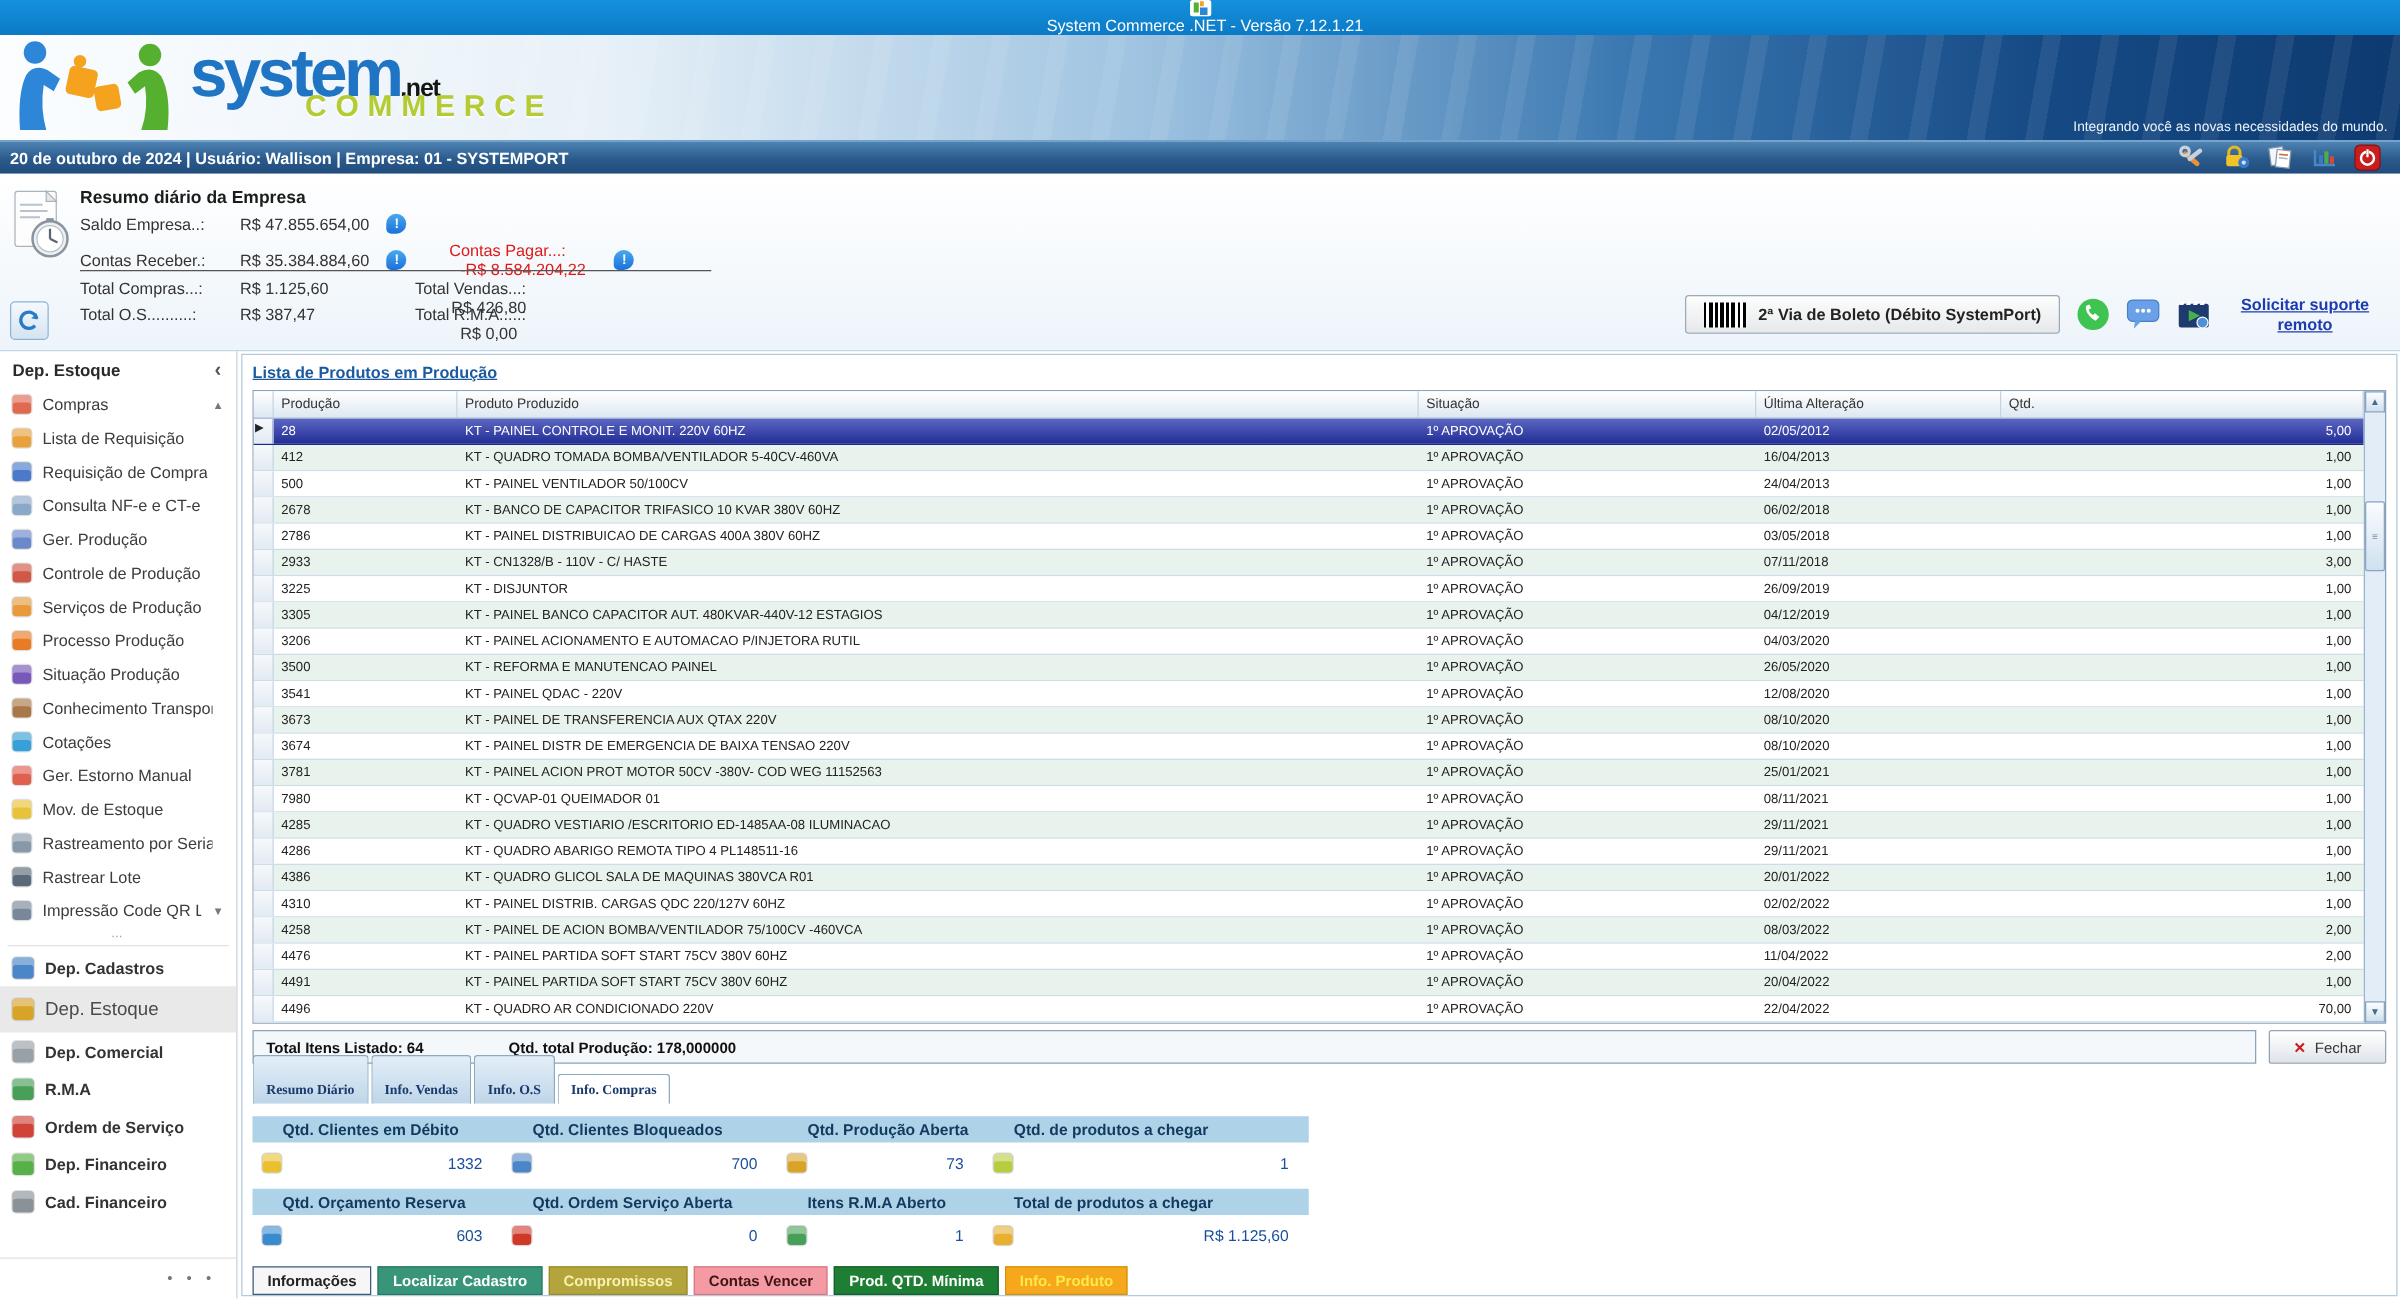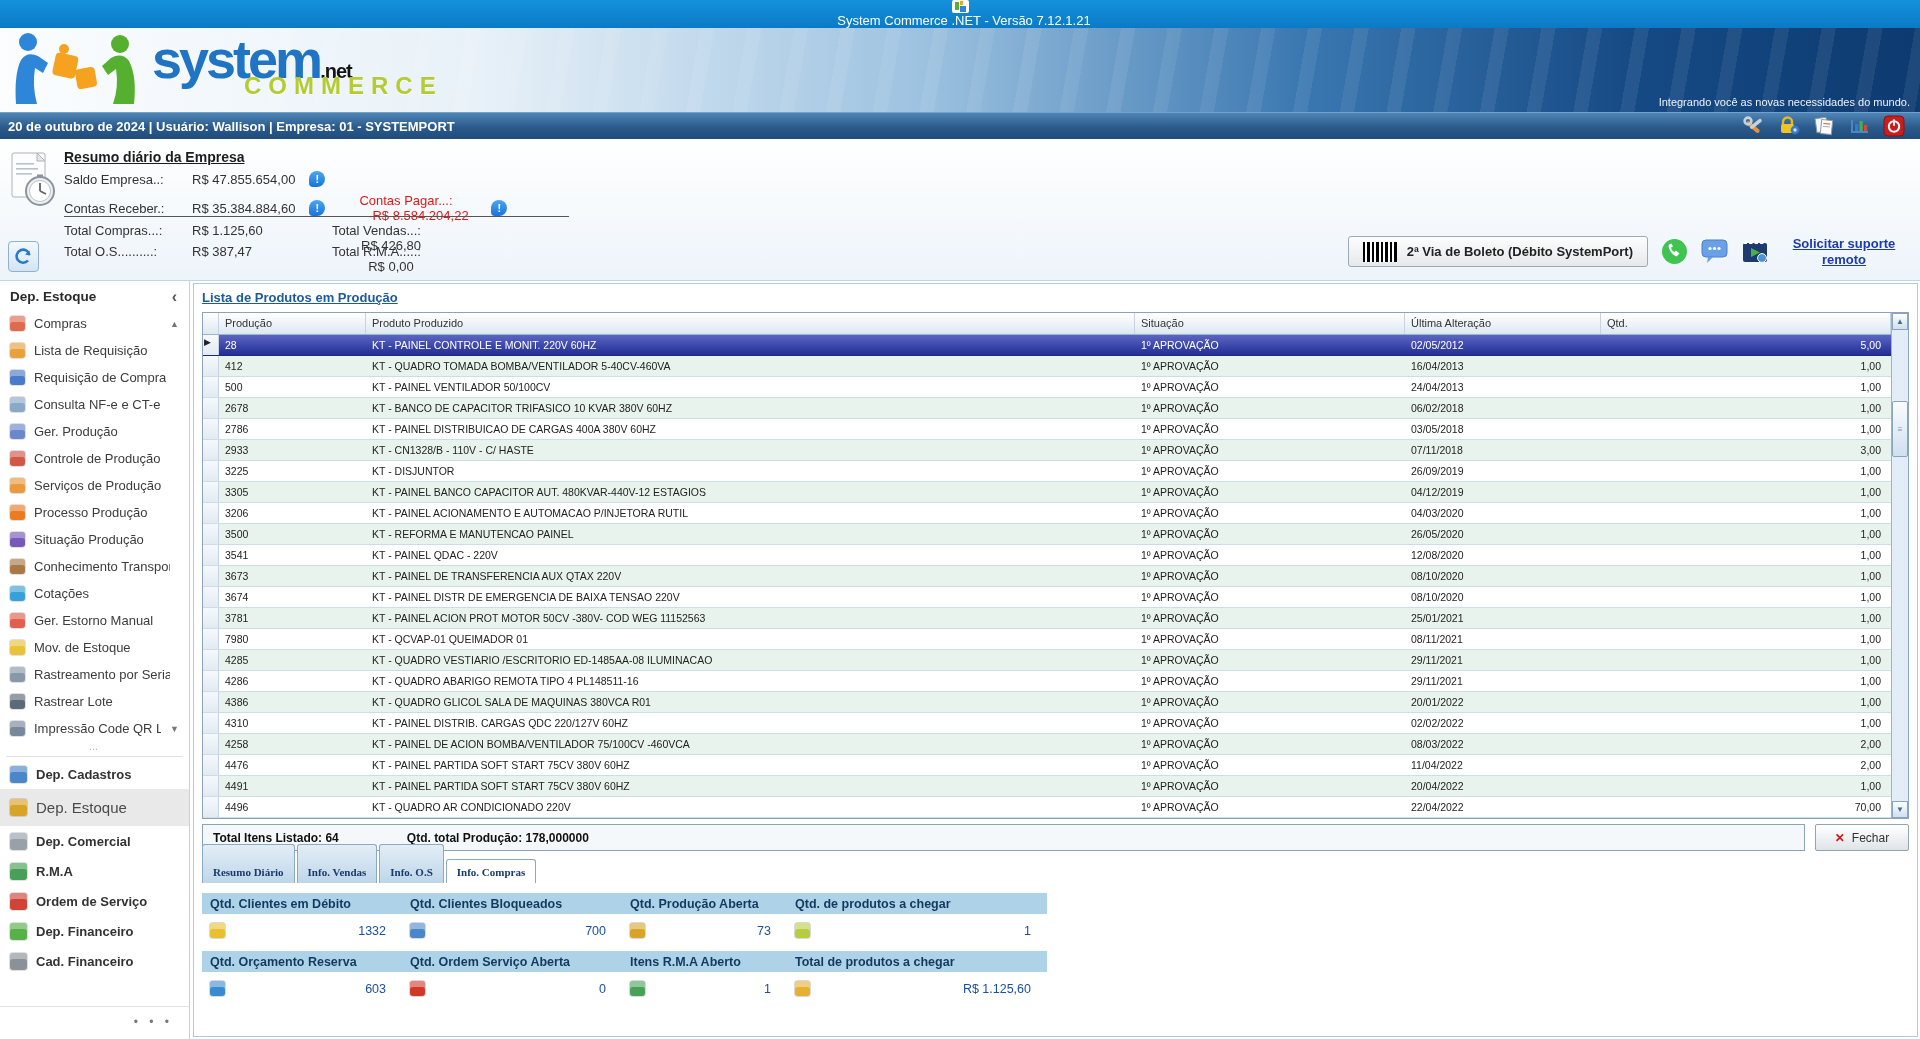--- a/index.html
+++ b/index.html
@@ -33,21 +33,21 @@
     border-top:1px solid #70a2cc; display:flex; align-items:center;
     color:#fff; font-weight:bold; font-size:13px; padding-left:8px; }
   .datebar-icons { margin-left:auto; display:flex; gap:11px; margin-right:14px; align-items:center; }
   .dbico { width:24px; height:22px; display:flex; align-items:center; justify-content:center; }
 
   
   .summaryband { height:142px; position:relative; border-bottom:1px solid #c4d6e6;
     background:linear-gradient(#ffffff,#edf4fa); font-size:13px; color:#333; }
   .sum-doc { position:absolute; left:10px; top:12px; }
   .sum-title { position:absolute; left:64px; top:10px; font-weight:bold; font-size:14px; color:#1c1c1c;
-    text-decoration:underline; }
+    }
   .sum-row { position:absolute; left:64px; display:flex; align-items:center; }
   .sum-label { display:inline-block; min-width:128px; }
   .sum-col2 { position:absolute; left:332px; display:flex; align-items:center;flex-direction:column; }
   .sum-col2 .sum-label { min-width:118px; }
   .red { color:#e01818; }
   .info-ico { width:16px; height:16px; border-radius:50% 50% 50% 4px; background:linear-gradient(#4aa8f0,#1a72d8);
     color:#fff; font-size:11px; font-weight:bold; display:inline-flex; align-items:center; justify-content:center;
     margin-left:14px; }
   .sum-line { position:absolute; left:64px; top:77px; width:505px; border-bottom:1px solid #555; }
   .refresh-btn { position:absolute; left:8px; bottom:8px; width:31px; height:31px; border:1px solid #8fb2d2;
@@ -128,21 +128,21 @@
 
   .tabsrow { margin-top:7px; display:flex; gap:2px; height:25px; align-items:flex-end; }
   .tab { padding:21px 10px 5px; font-size:11px; font-weight:bold; color:#1a3a6c;
     background:linear-gradient(#e3eef7,#bed6e9); border:1px solid #8aaac4; border-bottom:none;
     border-radius:3px 3px 0 0;font-family:Liberation Serif, serif; }
   .tab.active { background:#fff; padding-top:6px; }
 
   .stats { width:845px; margin-top:10px; font-size:12.5px; }
   .stat-hrow { display:flex; background:#aed3e8; height:21px; align-items:center;
     font-weight:bold; color:#123a5e; }
-  .stat-hrow > div { padding-left:8px; white-space:nowrap; }
+  .stat-hrow > div { padding-left:24px; white-space:nowrap; }
   .stat-vrow { display:flex; height:27px; align-items:center; color:#1a4f9e; margin:3px 0 7px; }
   .stat-vrow > div { display:flex; align-items:center; justify-content:space-between; padding:0 16px 0 8px; }
   .stat-hrow > div:nth-of-type(1), .stat-vrow > div:nth-of-type(1) { width:200px; }
   .stat-hrow > div:nth-of-type(2), .stat-vrow > div:nth-of-type(2) { width:220px; }
   .stat-hrow > div:nth-of-type(3), .stat-vrow > div:nth-of-type(3) { width:165px; }
   .stat-hrow > div:nth-of-type(4), .stat-vrow > div:nth-of-type(4) { width:260px; }
   .stat-ico { width:15px; height:15px; border-radius:3px; flex:none;
     box-shadow:inset 0 6px rgba(255,255,255,.4), 0 0 0 1px rgba(0,0,0,.15); }
 
   .bbuttons { margin-top:4px; display:flex; gap:5px; }
@@ -798,14 +798,40 @@
             <span>1</span>
           </div>
 
           <div>
             <span class="stat-ico" style="background: rgb(232, 176, 48);"></span>
             <span>R$ 1.125,60</span>
           </div>
         </div>
     </div>
 
+    <div class="bbuttons">
+
+        <div class="bbtn" style="background: rgb(246, 246, 246); color: rgb(34, 34, 34); border-color: rgb(58, 90, 128);">
+          <span>Informações</span>
+        </div>
+
+        <div class="bbtn" style="background: rgb(57, 149, 121); color: rgb(255, 255, 255); border-color: rgb(42, 122, 98);">
+          <span>Localizar Cadastro</span>
+        </div>
+
+        <div class="bbtn" style="background: rgb(179, 164, 60); color: rgb(245, 242, 174); border-color: rgb(154, 140, 46);">
+          <span>Compromissos</span>
+        </div>
+
+        <div class="bbtn" style="background: rgb(244, 154, 162); color: rgb(64, 20, 20); border-color: rgb(216, 120, 128);">
+          <span>Contas Vencer</span>
+        </div>
+
+        <div class="bbtn" style="background: rgb(30, 126, 52); color: rgb(255, 255, 255); border-color: rgb(22, 96, 40);">
+          <span>Prod. QTD. Mínima</span>
+        </div>
+
+        <div class="bbtn" style="background: rgb(245, 168, 28); color: rgb(255, 233, 74); border-color: rgb(216, 144, 10);">
+          <span>Info. Produto</span>
+        </div>
+      </div>
   </div>
 </div>
 
 </body></html>

